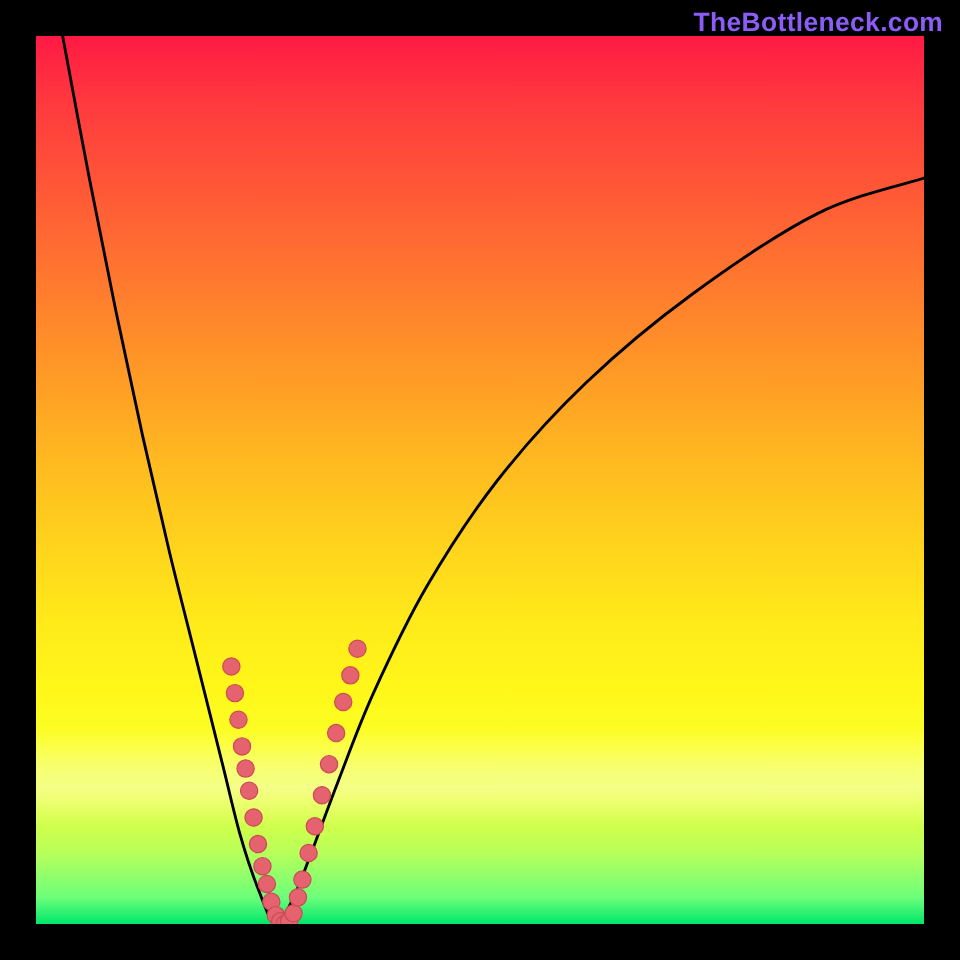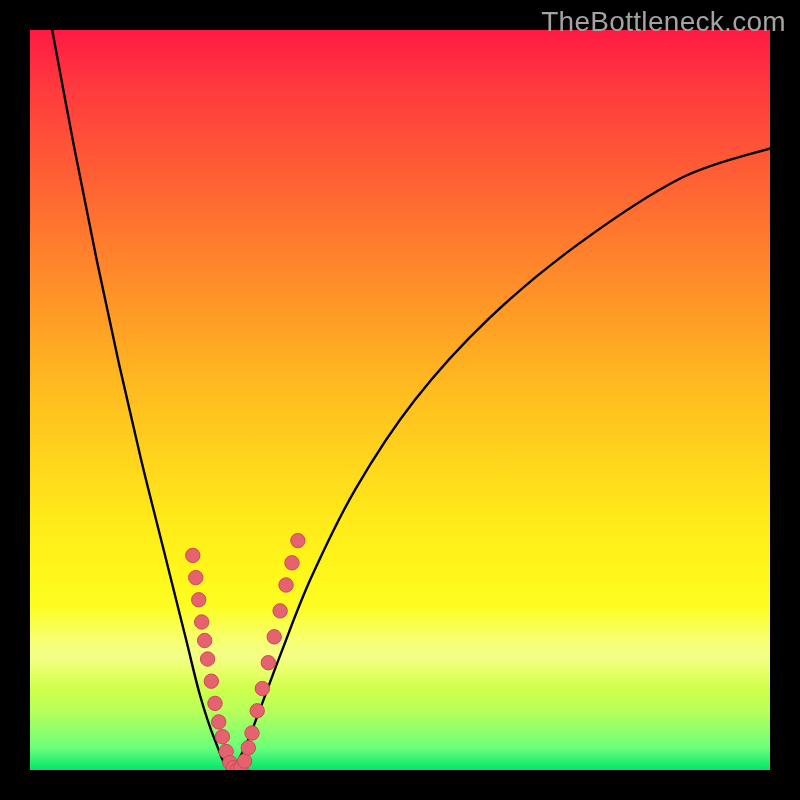--- a/index.html
+++ b/index.html
@@ -54,23 +54,23 @@
       rgba(255,255,255,0) 0%,
       rgba(255,255,230,0.35) 40%,
       rgba(255,255,230,0.45) 60%,
       rgba(255,255,230,0) 100%
     );
   }
   .watermark {
     position: absolute;
     top: 6px;
     right: 14px;
-    color: #a3a3a3;
-    font-size: 28px;
-    font-weight: 400;
+    color: #8b5cf6;
+    font-size: 22px;
+    font-weight: 700;
     letter-spacing: 0.3px;
     user-select: none;
   }
   svg.curve {
     position: absolute;
     left: 0; top: 0;
     width: 100%;
     height: 100%;
     overflow: visible;
   }

